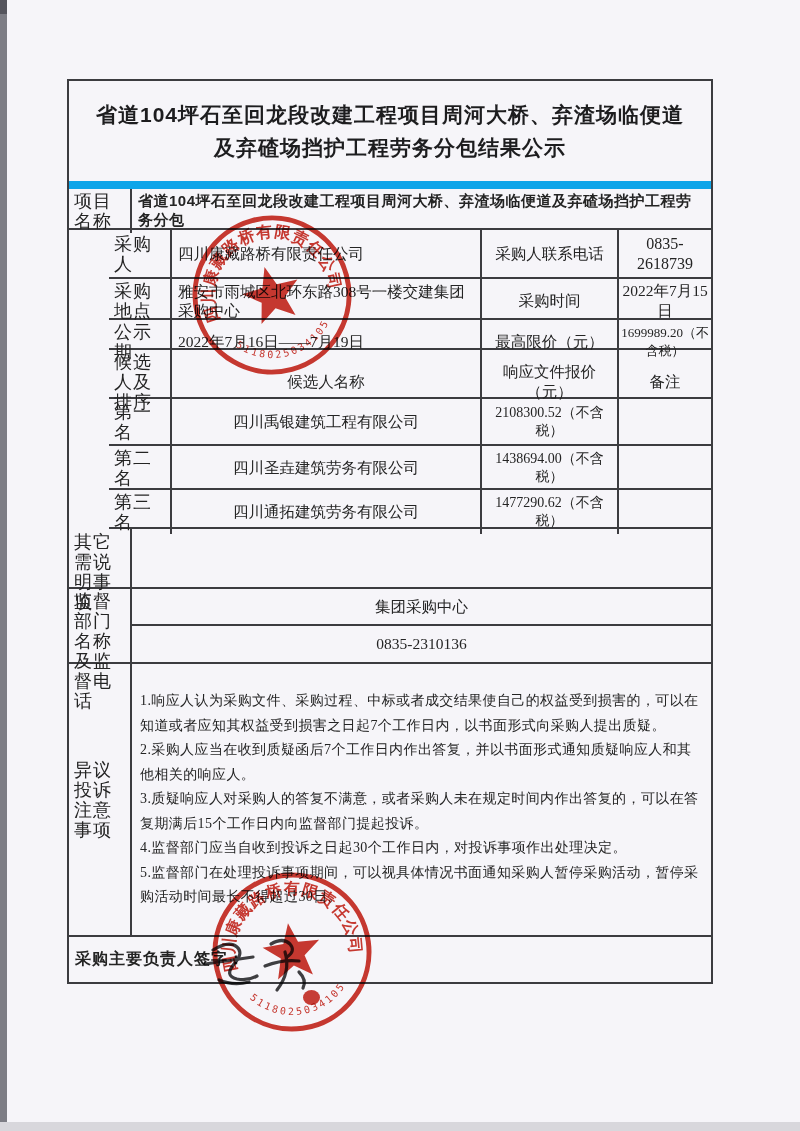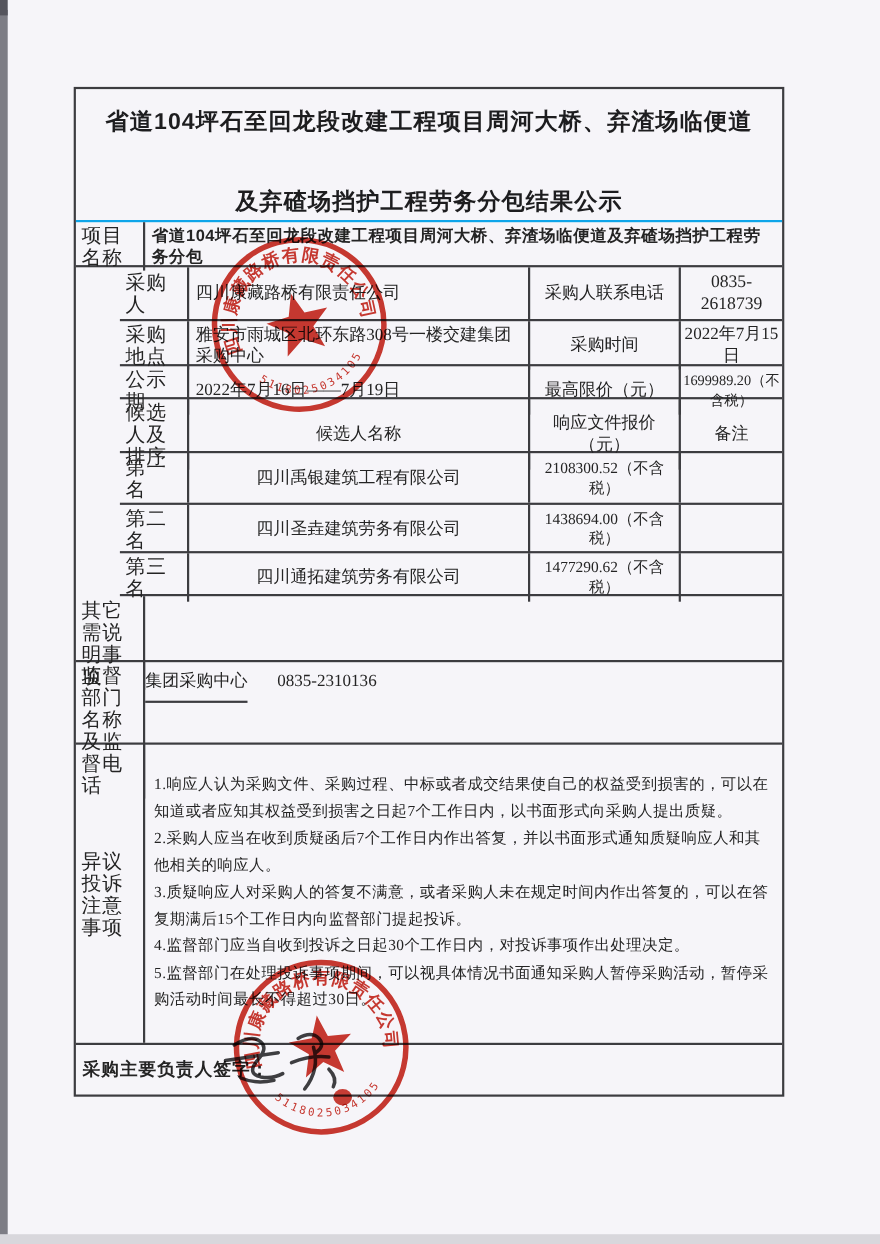--- a/index.html
+++ b/index.html
@@ -24,26 +24,26 @@
   .td{border-right:2px solid #3c3c40;box-sizing:border-box;display:flex;align-items:center;min-width:0;}
   .td:last-child{border-right:none;}
   .td.center{justify-content:center;text-align:center;}
   .td.left{padding-left:6px;padding-right:4px;}
   .td.top{align-items:flex-start;padding-top:3px;}
   .label{font-size:18px;line-height:20px;padding:2px 3px 2px 5px;letter-spacing:1px;}
   .val{font-size:15.5px;line-height:20px;}
   .small{font-size:13px;}
   .num{font-size:14px;letter-spacing:0;}
 
-  .title-row{height:108px;display:flex;flex-direction:column;justify-content:space-between;align-items:center;border-bottom:2px solid #0ea5e9;box-sizing:border-box;margin-top:13px;}
+  .title-row{height:108px;display:flex;flex-direction:column;justify-content:center;align-items:center;border-bottom:8px solid #0ea5e9;box-sizing:border-box;}
   .title-line{font-family:"Liberation Sans","DejaVu Sans",sans-serif;font-weight:bold;font-size:21px;line-height:33px;letter-spacing:1px;color:#1d1d1f;text-align:center;}
 
   .project-val{font-family:"Liberation Sans","DejaVu Sans",sans-serif;font-weight:bold;font-size:15px;letter-spacing:.5px;}
 
-  .sub-stack{display:flex;flex-direction:row;min-width:0;gap:27px;}
+  .sub-stack{display:flex;flex-direction:column;min-width:0;}
   .sub-row{display:flex;align-items:center;justify-content:center;box-sizing:border-box;}
 
   .objection-body{padding:0 10px 0 8px;font-size:14px;line-height:24.5px;letter-spacing:.4px;}
   .objection-body p{margin:0;}
 
   .sig-label{font-size:16px;font-weight:bold;letter-spacing:1px;padding-left:6px;}
 
   .stamp{position:absolute;mix-blend-mode:multiply;opacity:.9;}
   .stamp-dot{position:absolute;left:303px;top:990px;width:17px;height:15px;border-radius:50%;background:#c8241a;mix-blend-mode:multiply;opacity:.88;}
   .signature-svg{position:absolute;left:195px;top:928px;mix-blend-mode:multiply;}

